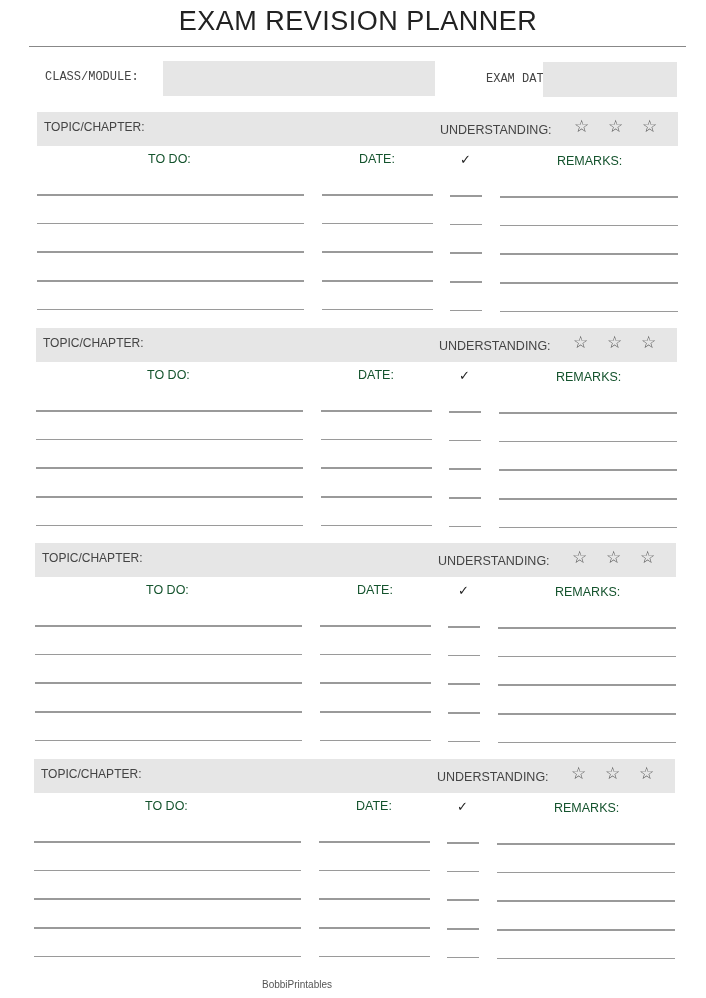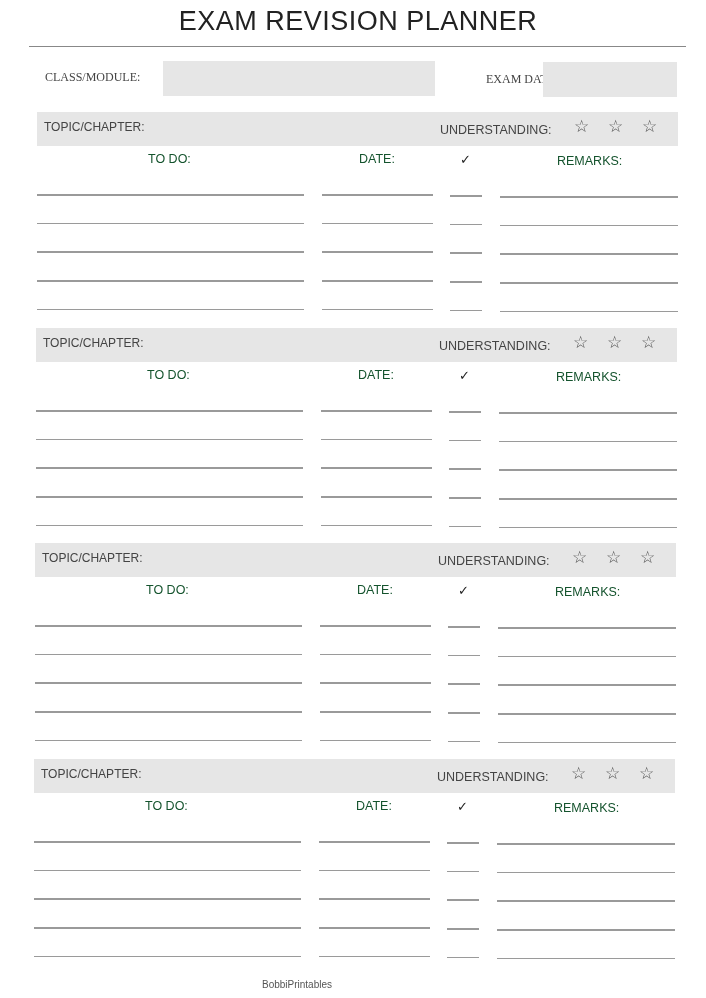--- a/index.html
+++ b/index.html
@@ -1,20 +1,20 @@
 <!DOCTYPE html>
 <html><head>
 <meta charset="utf-8">
 <style>
   html,body{margin:0;padding:0;background:#fff;}
   body{width:706px;height:998px;position:relative;overflow:hidden;font-family:"DejaVu Sans",sans-serif;color:#333;}
   .title{position:absolute;top:6px;left:0;width:716px;text-align:center;font-size:27px;font-weight:300;letter-spacing:0.5px;color:#222;font-family:"Liberation Sans",sans-serif;}
   .title-rule{position:absolute;top:46px;left:29px;width:657px;height:1px;background:#888;}
   .class-row{position:absolute;top:62px;left:45px;width:632px;height:34px;}
-  .lbl{position:absolute;font-size:12px;color:#444;font-family:Liberation Serif, serif;}
+  .lbl{position:absolute;font-size:12px;color:#444;font-family:Liberation Mono, monospace;}
   .box{position:absolute;background:#e6e6e6;}
   .section{position:absolute;width:641px;height:205px;}
   .sec-header{position:absolute;left:0;top:0;width:641px;height:34px;background:#e6e6e6;}
   .sec-header .topic{position:absolute;left:7px;top:8px;font-size:12px;color:#444;font-family:"Liberation Sans",sans-serif;}
   .sec-header .und{position:absolute;left:403px;top:11px;font-size:12.5px;color:#444;font-family:"Liberation Sans",sans-serif;}
   .star{position:absolute;top:6px;font-size:17px;color:#555;line-height:1;}
   .colhead{position:absolute;top:40px;font-size:12.5px;color:#14532d;font-family:"Liberation Sans",sans-serif;}
   .check{position:absolute;top:40px;font-size:13px;color:#222;}
   .line{position:absolute;height:1.5px;background:#9a9a9a;}
   .footer{position:absolute;top:979px;left:0;width:594px;text-align:center;font-size:10px;color:#555;font-family:"Liberation Sans",sans-serif;}

